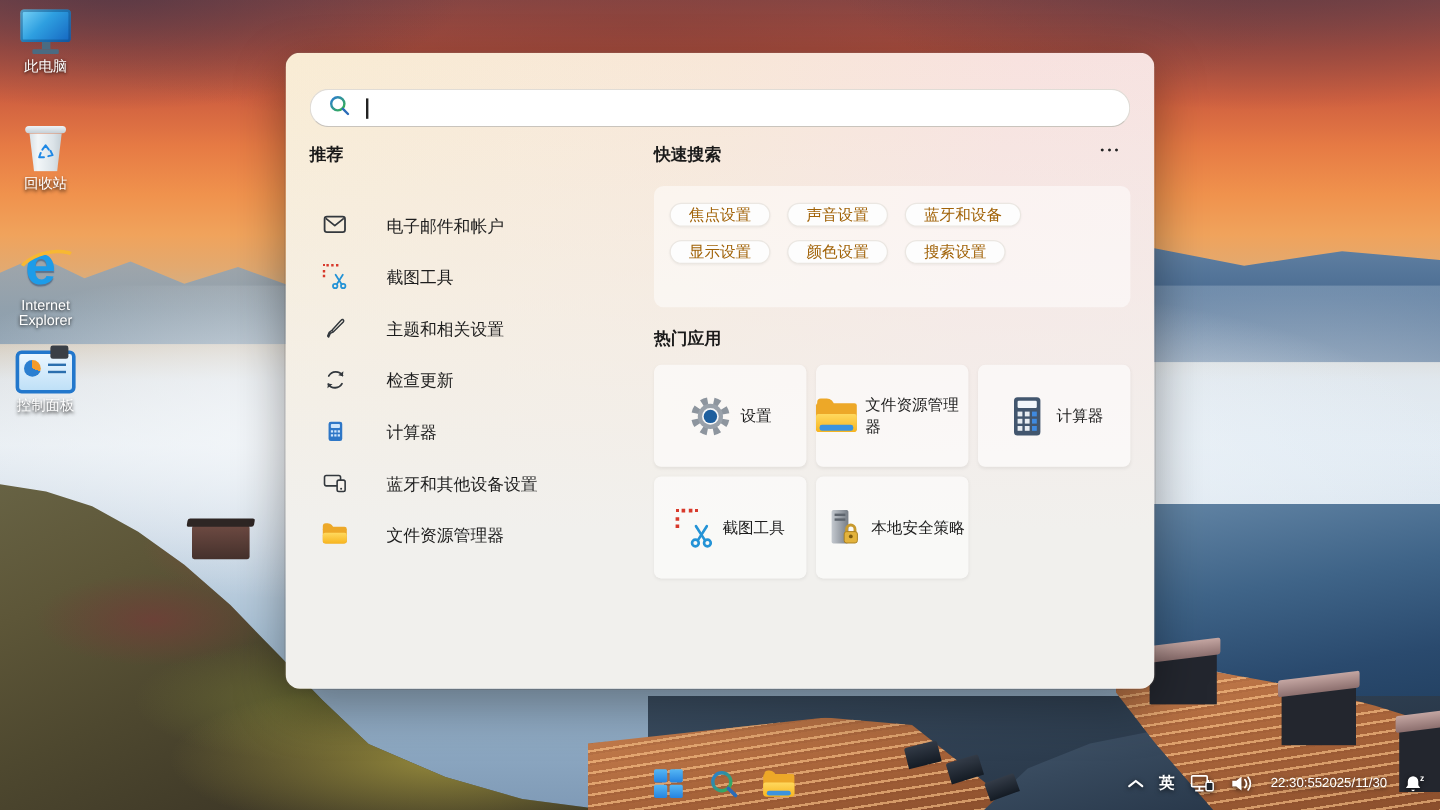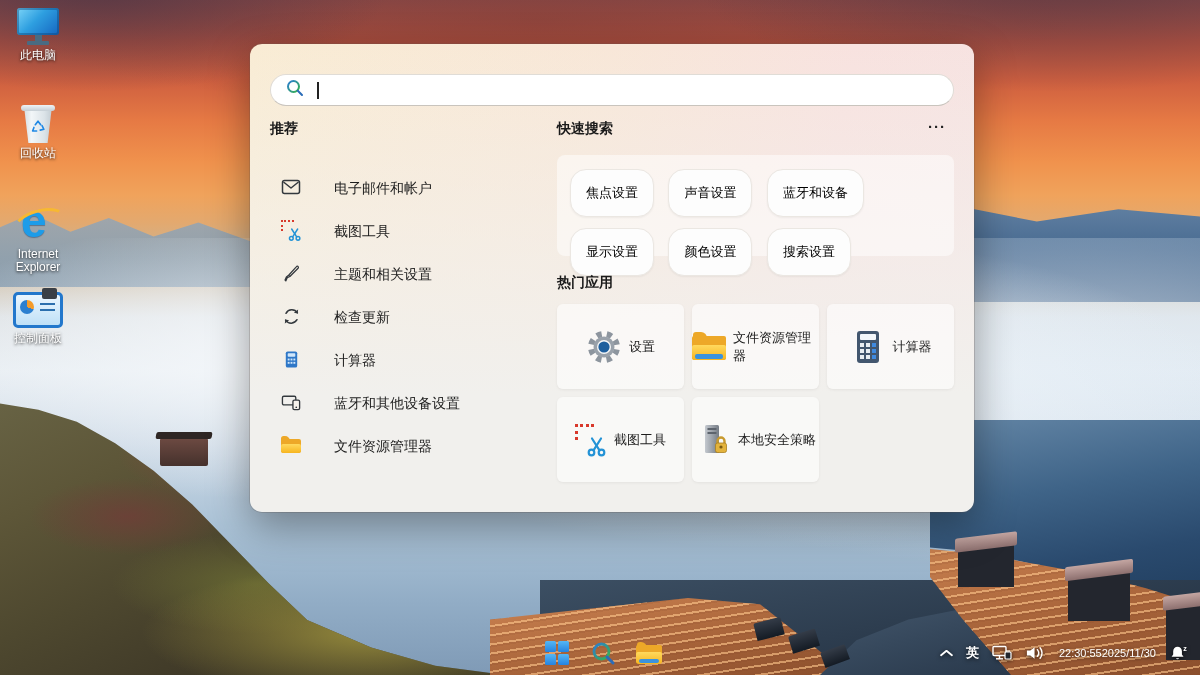--- a/index.html
+++ b/index.html
@@ -76,41 +76,41 @@
     border-top-color:#f7b832;border-radius:50%;transform:rotate(-14deg);}
   .cp-phone{position:absolute;right:3px;top:-7px;width:15px;height:11px;background:#3a3f46;border-radius:2px;}
   .cp-box{position:relative;width:44px;height:30px;margin:0 auto;border:3px solid #2277cc;border-radius:5px;
     background:linear-gradient(180deg,#eaf6ff,#bfe0f7);}
   .cp-pie{position:absolute;left:4px;top:5px;width:14px;height:14px;border-radius:50%;
     background:conic-gradient(#f49b2a 0 110deg,#2b7fd0 110deg 360deg);}
   .cp-sl{position:absolute;right:5px;top:8px;width:15px;height:2px;background:#2b6fae;
     box-shadow:0 6px 0 #2b6fae;}
 
   
-  .panel{position:absolute;left:250px;top:44px;width:724px;height:468px;border-radius:12px;
+  .panel{position:absolute;left:238px;top:44px;width:724px;height:530px;border-radius:12px;
     background:
       linear-gradient(180deg, rgba(248,236,228,0) 0%, rgba(242,241,238,.6) 45%, #f1f0ed 75%),
       linear-gradient(100deg,#f9ecd4 0%,#f8e7d8 45%,#f8e2df 75%,#f6e3e2 100%);
-    box-shadow:0 14px 42px rgba(0,0,0,.38), 0 0 0 1px rgba(120,100,90,.22);}
+    box-shadow:0 14px 42px rgba(0,0,0,.38), 0 0 0 1px rgba(120,100,90,.22);font-family:Liberation Serif, serif;}
   .search-box{position:absolute;left:20px;top:30px;width:684px;height:32px;box-sizing:border-box;
     background:#fff;border:1px solid #e0dcd6;border-bottom-color:#c9c4bd;border-radius:17px;
     display:flex;align-items:center;padding:0 14px;}
   .search-box input{flex:1;border:none;outline:none;background:transparent;font-size:14px;
     font-family:inherit;color:#1d1d1d;padding:0;}
   .caret{width:1.5px;height:17px;background:#222;margin:0 2px 0 12px;animation:blink 1.1s steps(1) infinite;}
   @keyframes blink{50%{opacity:0;}}
   .sec-hdr{position:absolute;font-size:14px;font-weight:bold;color:#1a1a1a;}
   .rec-list{position:absolute;left:20px;top:111px;width:278px;}
   .rec-item{display:flex;align-items:flex-end;gap:32px;height:43px;padding:0 10px;border-radius:6px;font-size:14px;color:#1d1d1d;cursor:default;}
   .rec-ico{width:22px;height:22px;display:flex;align-items:center;justify-content:center;flex:none;}
   .more-btn{position:absolute;right:28px;top:74px;font-size:15px;font-weight:bold;letter-spacing:1px;color:#222;cursor:default;}
   .qs-card{position:absolute;left:307px;top:111px;width:397px;height:101px;box-sizing:border-box;
     background:rgba(255,255,255,.5);border-radius:8px;padding:14px 0 0 13px;}
-  .pill{display:inline-block;margin:0 10px 11px 0;padding:14px 15px;background:#fdfdfd;
-    border:1px solid #ebe7e2;border-radius:16px;font-size:13px;color:#000000;
+  .pill{display:inline-block;margin:0 10px 11px 0;padding:0 15px;background:#fdfdfd;
+    border:1px solid #ebe7e2;border-radius:16px;font-size:13px;color:#a16207;
     box-shadow:0 1px 2px rgba(0,0,0,.05);cursor:default;}
   .hot-grid{position:absolute;left:307px;top:260px;width:397px;display:grid;
     grid-template-columns:repeat(3,127px);gap:8px 8px;}
   .tile{height:85px;background:rgba(255,255,255,.58);border-radius:6px;display:flex;flex-direction:row;
     align-items:center;justify-content:center;gap:7px;box-shadow:0 1px 3px rgba(0,0,0,.06);cursor:default;}
   .tile-label{font-size:13px;color:#1d1d1d;}
   .tile-ico{height:38px;display:flex;align-items:center;justify-content:center;}
 
   
   .folder{position:relative;display:inline-block;}

